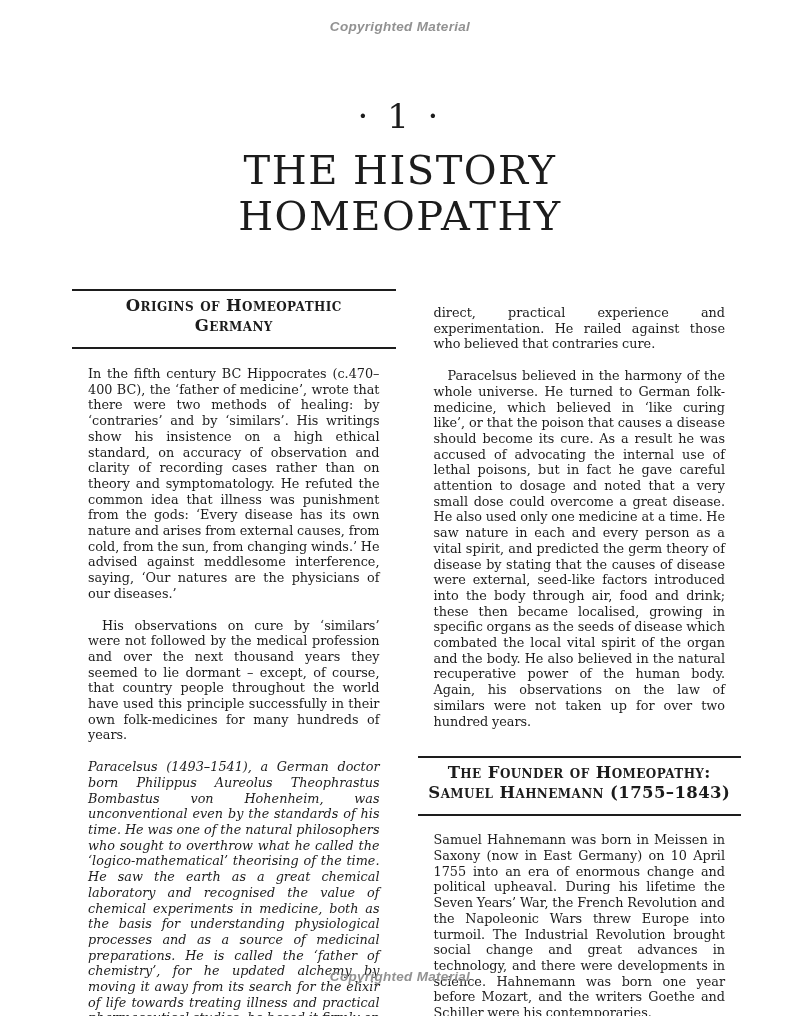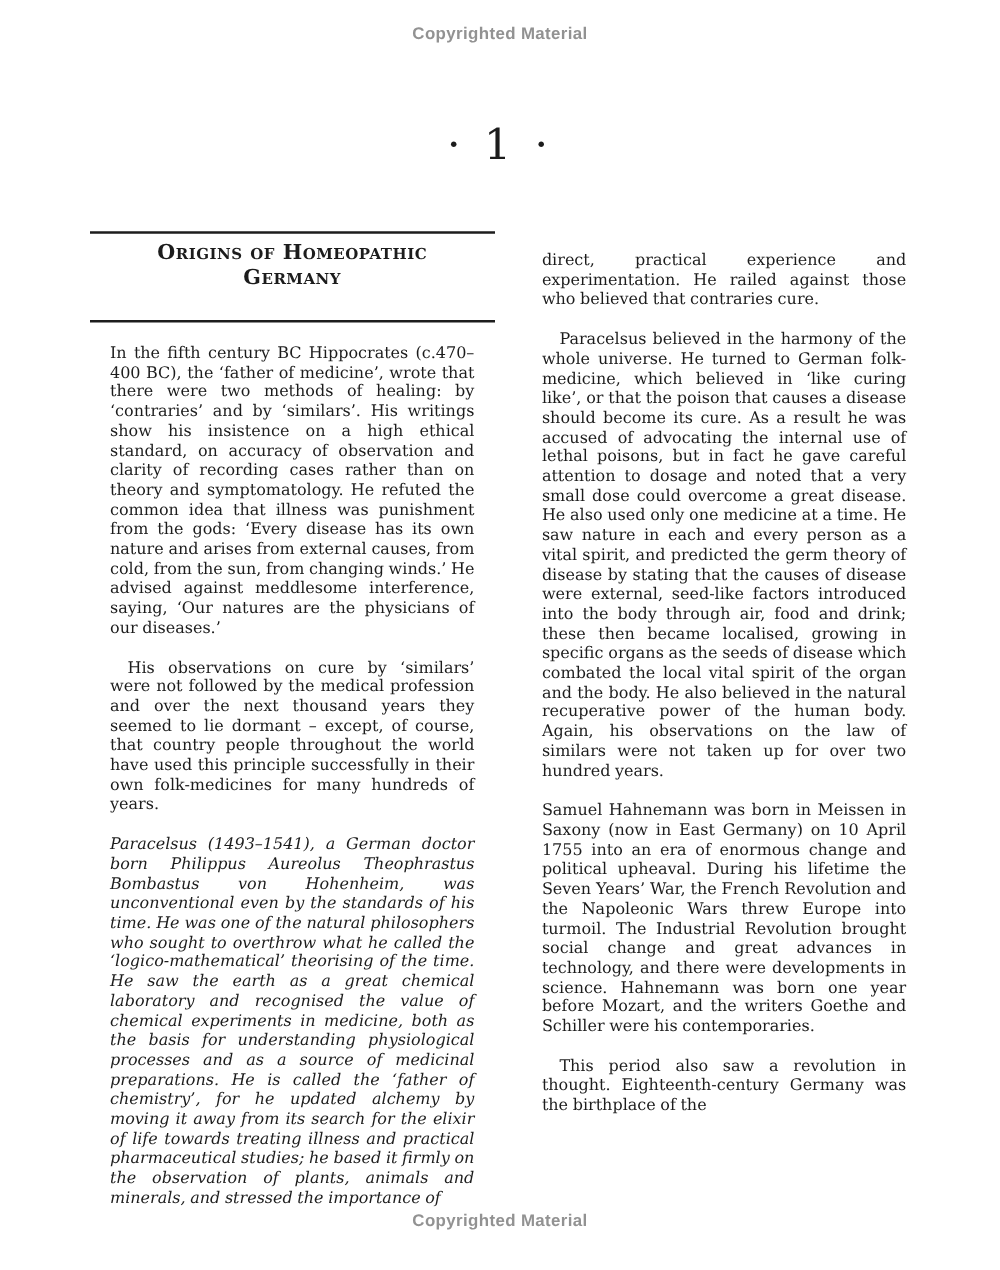--- a/index.html
+++ b/index.html
@@ -19,20 +19,21 @@
   .copyright {
     position: absolute;
     left: 0;
     width: 100%;
     text-align: center;
     font-family: "Liberation Sans", sans-serif;
     font-weight: bold;
     font-size: 13.5px;
     letter-spacing: 0.3px;
     color: var(--copyright-color, #929292);
+    font-style: italic;
   }
   .copyright.top { top: 19px; }
   .copyright.bottom { top: 969px; }
 
   .chapter-number {
     padding-top: 97px;
     text-align: center;
     font-size: 34px;
     line-height: 38px;
     letter-spacing: 4px;
@@ -62,21 +63,21 @@
     word-spacing: -0.4px;
   }
   .para { margin: 16px; hyphens: none; }
   .para.indent { text-indent: 14px; }
   .para.block { margin-top: 15px; font-style: italic; }
 
   .section-heading {
     text-align: center;
     border-top: 2px solid #1d1d1d;
     border-bottom: 2px solid #1d1d1d;
-    padding: 5px 0 24px 0;
+    padding: 5px 0 11px 0;
     font-weight: bold;
     font-variant: small-caps;
     font-size: 16.5px;
     line-height: 20px;
     letter-spacing: 0.4px;
     word-spacing: 0;
   }
   .section-heading .heading-line { display: block; }
   .col-left .section-heading { margin-bottom: 17px; }
   .col-right .section-heading { margin-top: 27px; margin-bottom: 14px; }
@@ -84,37 +85,43 @@
 </head>
 <body>
 
 <div class="page">
 
   <div class="copyright top">Copyrighted Material</div>
 
   <div class="chapter-number">· 1 ·</div>
 
   <h1 class="title">
+    <span class="title-line">THE HISTORY</span>
+    <span class="title-line">HOMEOPATHY</span>
   </h1>
 
   <div class="columns">
 
     <div class="col col-left">
       <div class="section-heading">
         <span class="heading-line">Origins of Homeopathic</span>
         <span class="heading-line">Germany</span>
       </div>
       <p class="para">In the fifth century BC Hippocrates (c.470–400 BC), the ‘father of medicine’, wrote that there were two methods of healing: by ‘contraries’ and by ‘similars’. His writings show his insistence on a high ethical standard, on accuracy of observation and clarity of recording cases rather than on theory and symptomatology. He refuted the common idea that illness was punishment from the gods: ‘Every disease has its own nature and arises from external causes, from cold, from the sun, from changing winds.’ He advised against meddlesome interference, saying, ‘Our natures are the physicians of our diseases.’</p>
       <p class="para indent">His observations on cure by ‘similars’ were not followed by the medical profession and over the next thousand years they seemed to lie dormant – except, of course, that country people throughout the world have used this principle successfully in their own folk-medicines for many hundreds of years.</p>
       <p class="para block">Paracelsus (1493–1541), a German doctor born Philippus Aureolus Theophrastus Bombastus von Hohenheim, was unconventional even by the standards of his time. He was one of the natural philosophers who sought to overthrow what he called the ‘logico-mathematical’ theorising of the time. He saw the earth as a great chemical laboratory and recognised the value of chemical experiments in medicine, both as the basis for understanding physiological processes and as a source of medicinal preparations. He is called the ‘father of chemistry’, for he updated alchemy by moving it away from its search for the elixir of life towards treating illness and practical pharmaceutical studies; he based it firmly on the observation of plants, animals and minerals, and stressed the importance of</p>
     </div>
 
     <div class="col col-right">
       <p class="para">direct, practical experience and experimentation. He railed against those who believed that contraries cure.</p>
       <p class="para indent">Paracelsus believed in the harmony of the whole universe. He turned to German folk-medicine, which believed in ‘like curing like’, or that the poison that causes a disease should become its cure. As a result he was accused of advocating the internal use of lethal poisons, but in fact he gave careful attention to dosage and noted that a very small dose could overcome a great disease. He also used only one medicine at a time. He saw nature in each and every person as a vital spirit, and predicted the germ theory of disease by stating that the causes of disease were external, seed-like factors introduced into the body through air, food and drink; these then became localised, growing in specific organs as the seeds of disease which combated the local vital spirit of the organ and the body. He also believed in the natural recuperative power of the human body. Again, his observations on the law of similars were not taken up for over two hundred years.</p>
+      <div class="section-heading">
+        <span class="heading-line">The Founder of Homeopathy:</span>
+        <span class="heading-line">Samuel Hahnemann (1755–1843)</span>
+      </div>
       <p class="para">Samuel Hahnemann was born in Meissen in Saxony (now in East Germany) on 10 April 1755 into an era of enormous change and political upheaval. During his lifetime the Seven Years’ War, the French Revolution and the Napoleonic Wars threw Europe into turmoil. The Industrial Revolution brought social change and great advances in technology, and there were developments in science. Hahnemann was born one year before Mozart, and the writers Goethe and Schiller were his contemporaries.</p>
       <p class="para indent">This period also saw a revolution in thought. Eighteenth-century Germany was the birthplace of the</p>
     </div>
 
   </div>
 
   <div class="copyright bottom">Copyrighted Material</div>
 
 </div>
 

